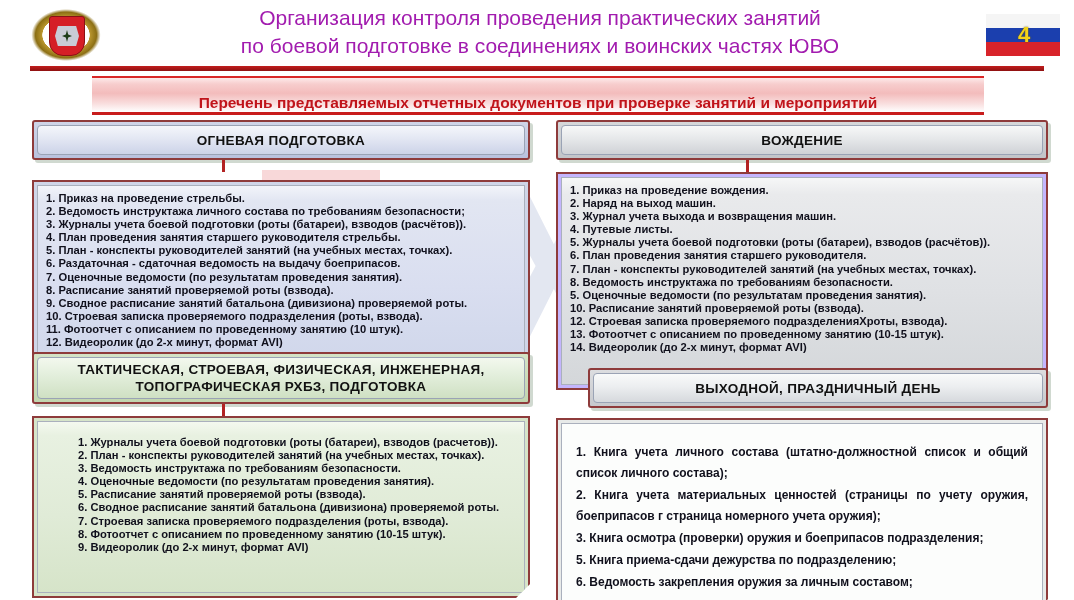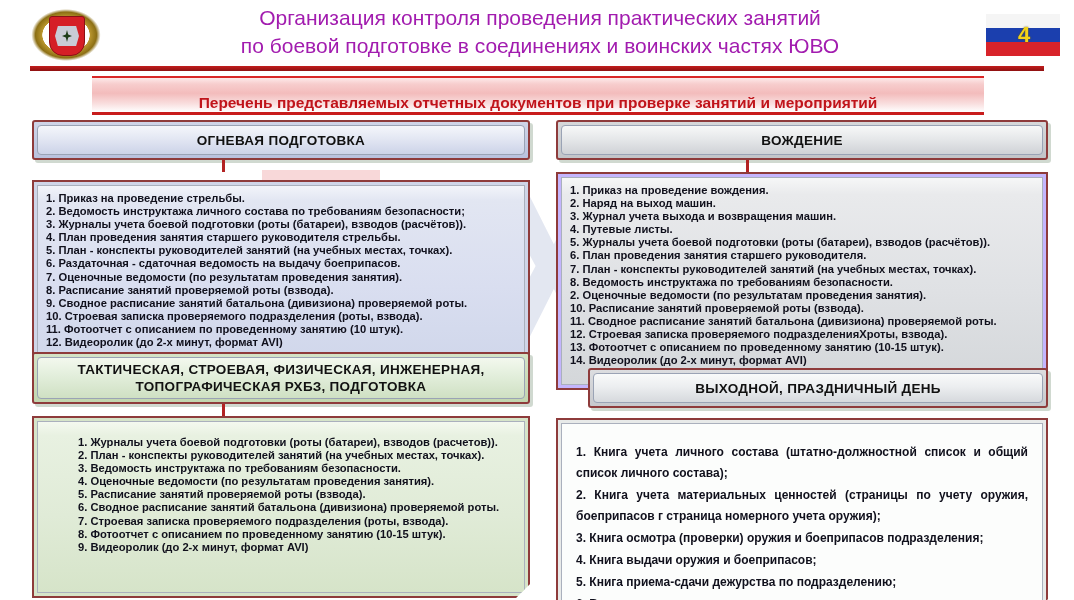--- a/index.html
+++ b/index.html
@@ -246,23 +246,22 @@
     <div class="body-inner">
       <ol class="items">
         <li>1. Приказ на проведение вождения.</li>
         <li>2. Наряд на выход машин.</li>
         <li>3. Журнал учета выхода и возвращения машин.</li>
         <li>4. Путевые листы.</li>
         <li>5. Журналы учета боевой подготовки (роты (батареи), взводов (расчётов)).</li>
         <li>6. План проведения занятия старшего руководителя.</li>
         <li>7. План - конспекты руководителей занятий (на учебных местах, точках).</li>
         <li>8. Ведомость инструктажа по требованиям безопасности.</li>
-        <li>2. Оценочные ведомости (по результатам проведения занятия).</li>
+        <li>5. Оценочные ведомости (по результатам проведения занятия).</li>
         <li>10. Расписание занятий проверяемой роты (взвода).</li>
-        <li>11. Сводное расписание занятий батальона (дивизиона) проверяемой роты.</li>
         <li>12. Строевая записка проверяемого подразделенияХроты, взвода).</li>
         <li>13. Фотоотчет с описанием по проведенному занятию (10-15 штук).</li>
         <li>14. Видеоролик (до 2-х минут, формат AVI)</li>
       </ol>
     </div>
   </div>
 </div>
 
 <div class="panel pal-green" style="left:32px;top:352px;width:498px;">
   <div class="cap">
@@ -294,19 +293,18 @@
       <div class="cap-title">ВЫХОДНОЙ, ПРАЗДНИЧНЫЙ ДЕНЬ</div>
     </div>
   </div>
   <div class="connector" style="top:40px;height:10px;left:190px;margin-left:0;opacity:0;"></div>
   <div class="body-box" style="margin-top:10px;height:185px;">
     <div class="body-inner" style="padding:18px 14px 4px 14px;">
       <ol class="items">
         <li>1. Книга учета личного состава (штатно-должностной список и общий список личного состава);</li>
         <li>2. Книга учета материальных ценностей (страницы по учету оружия, боеприпасов г страница номерного учета оружия);</li>
         <li>3. Книга осмотра (проверки) оружия и боеприпасов подразделения;</li>
-        <li>4. Книга выдачи оружия и боеприпасов;</li>
         <li>5. Книга приема-сдачи дежурства по подразделению;</li>
         <li>6. Ведомость закрепления оружия за личным составом;</li>
       </ol>
     </div>
   </div>
 </div>
 
 </body></html>

